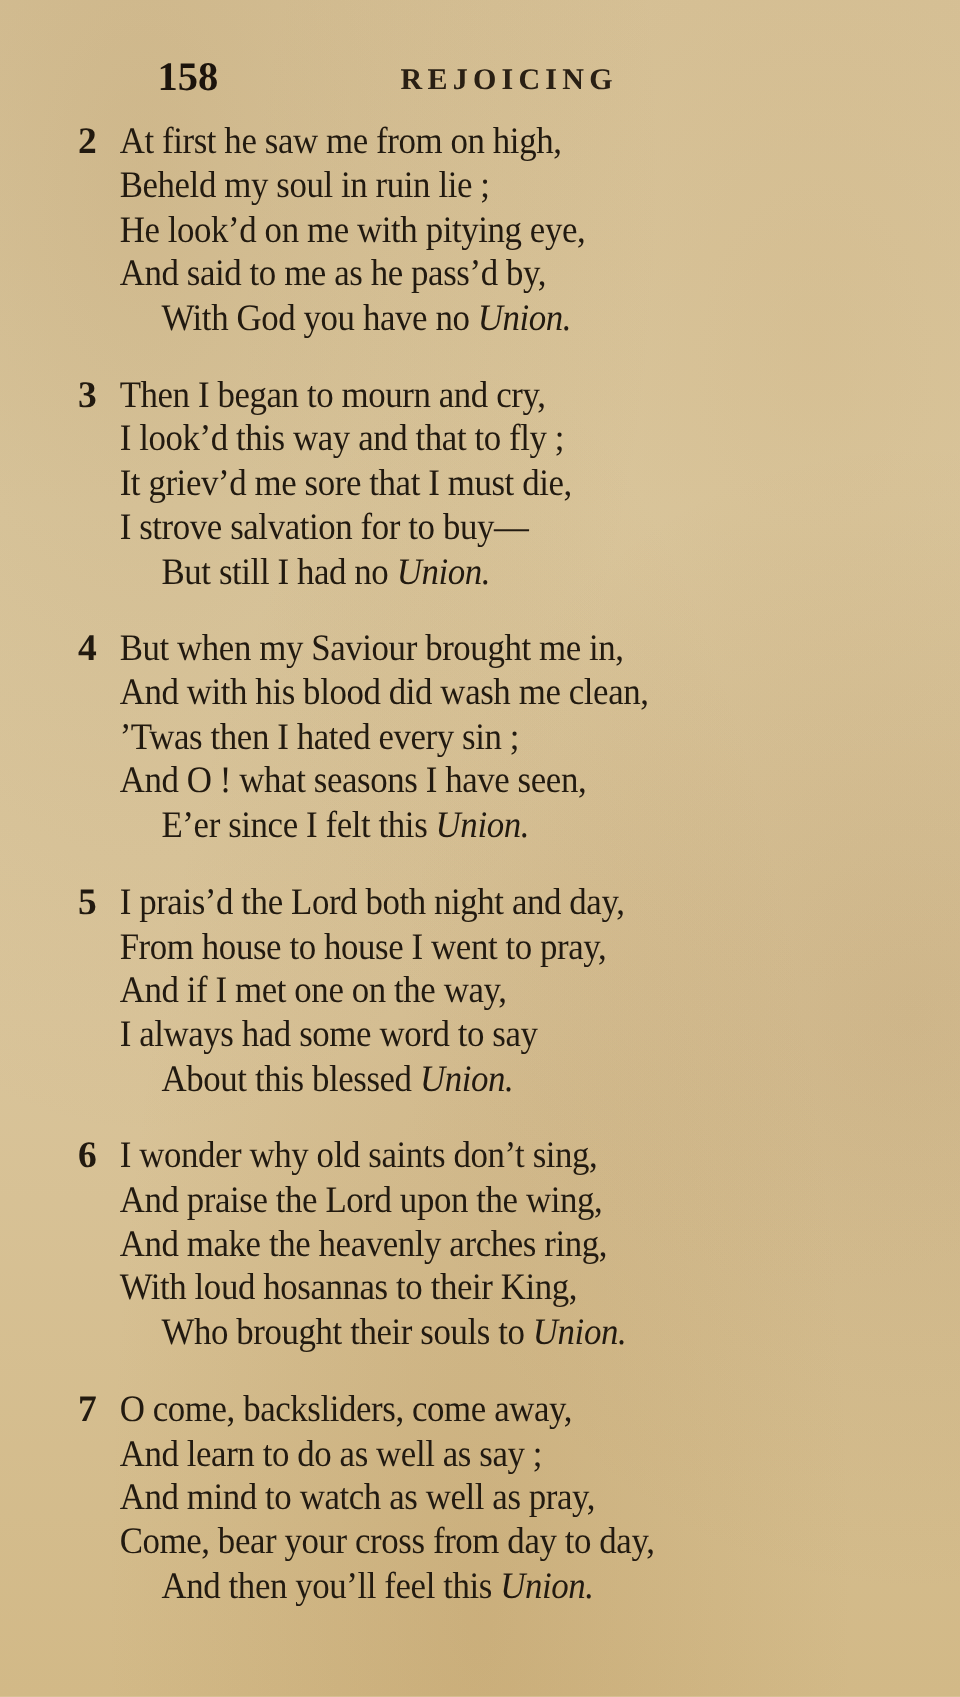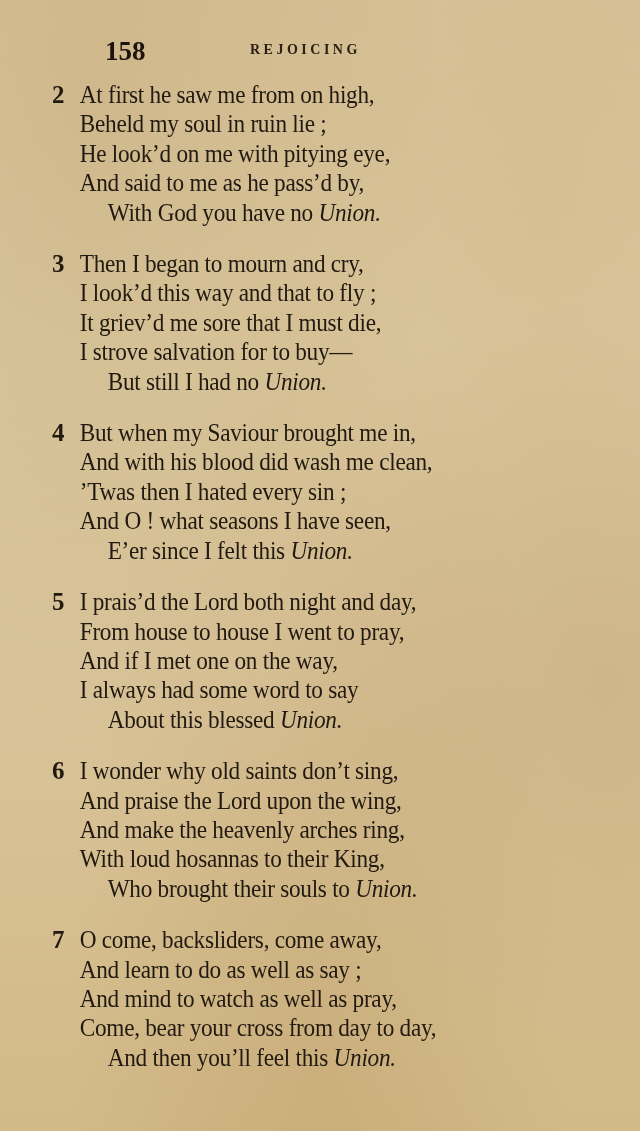--- a/index.html
+++ b/index.html
@@ -37,23 +37,23 @@
       left: 0;
       top: 0;
       font-size: 27px;
       font-weight: bold;
       letter-spacing: 0px;
       color: #1c140c;
       margin-left: 48px;
     }
     .running-title {
       position: absolute;
-      left: 193px;
+      left: 210px;
       top: 6px;
-      font-size: 14px;
+      font-size: 20px;
       letter-spacing: 3.5px;
       font-weight: bold;
       color: #2a2014;
     }
     .verses {
       position: absolute;
       top: 80px;
       left: 50px;
       width: 560px;
     }

